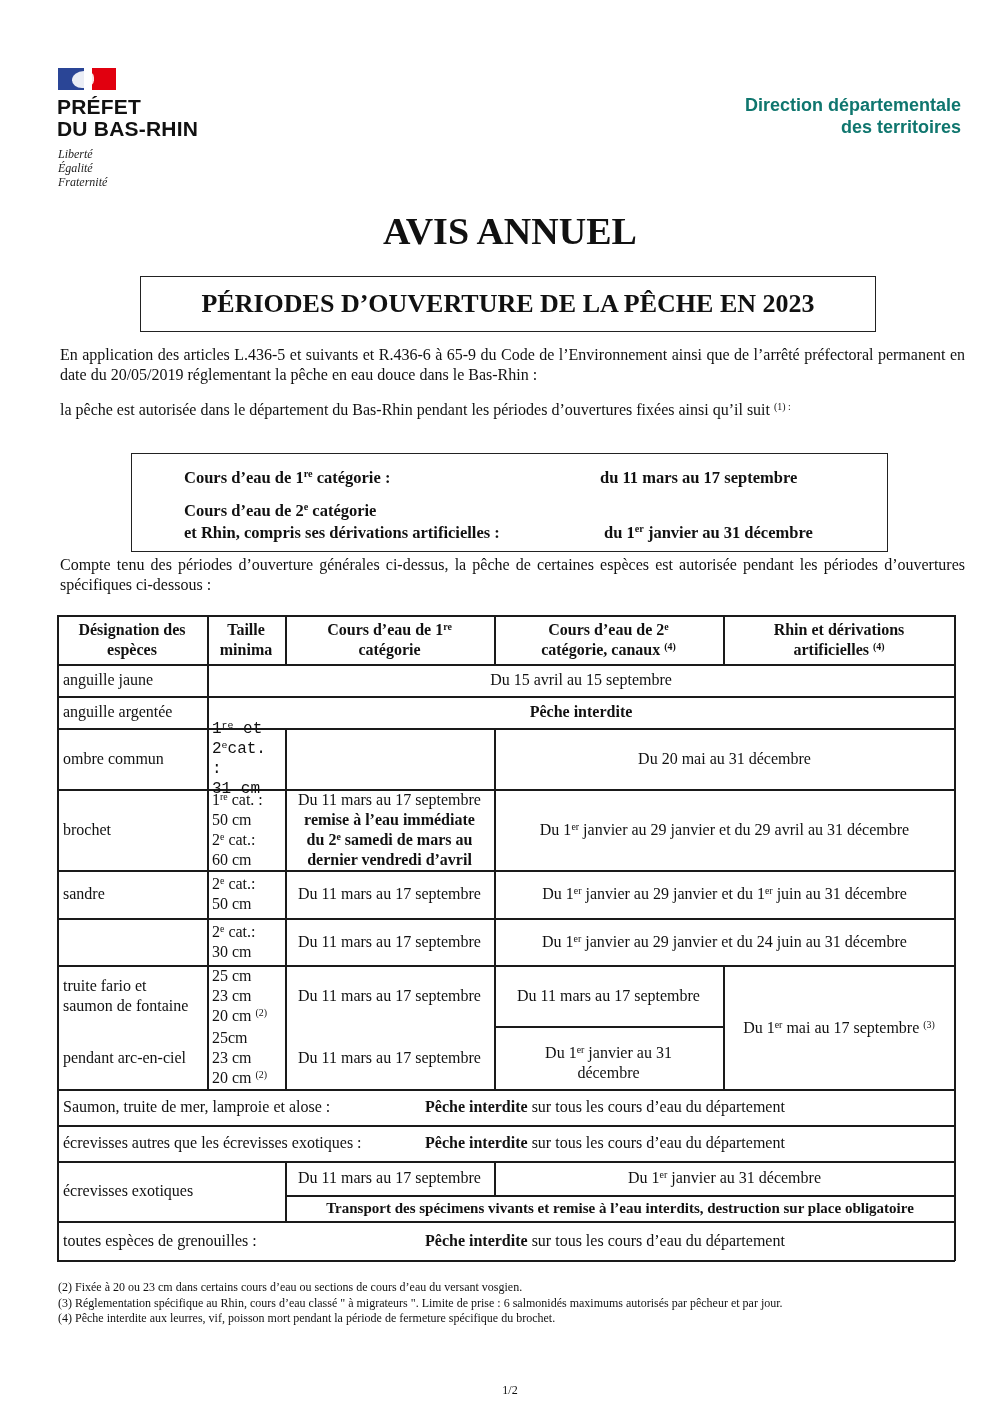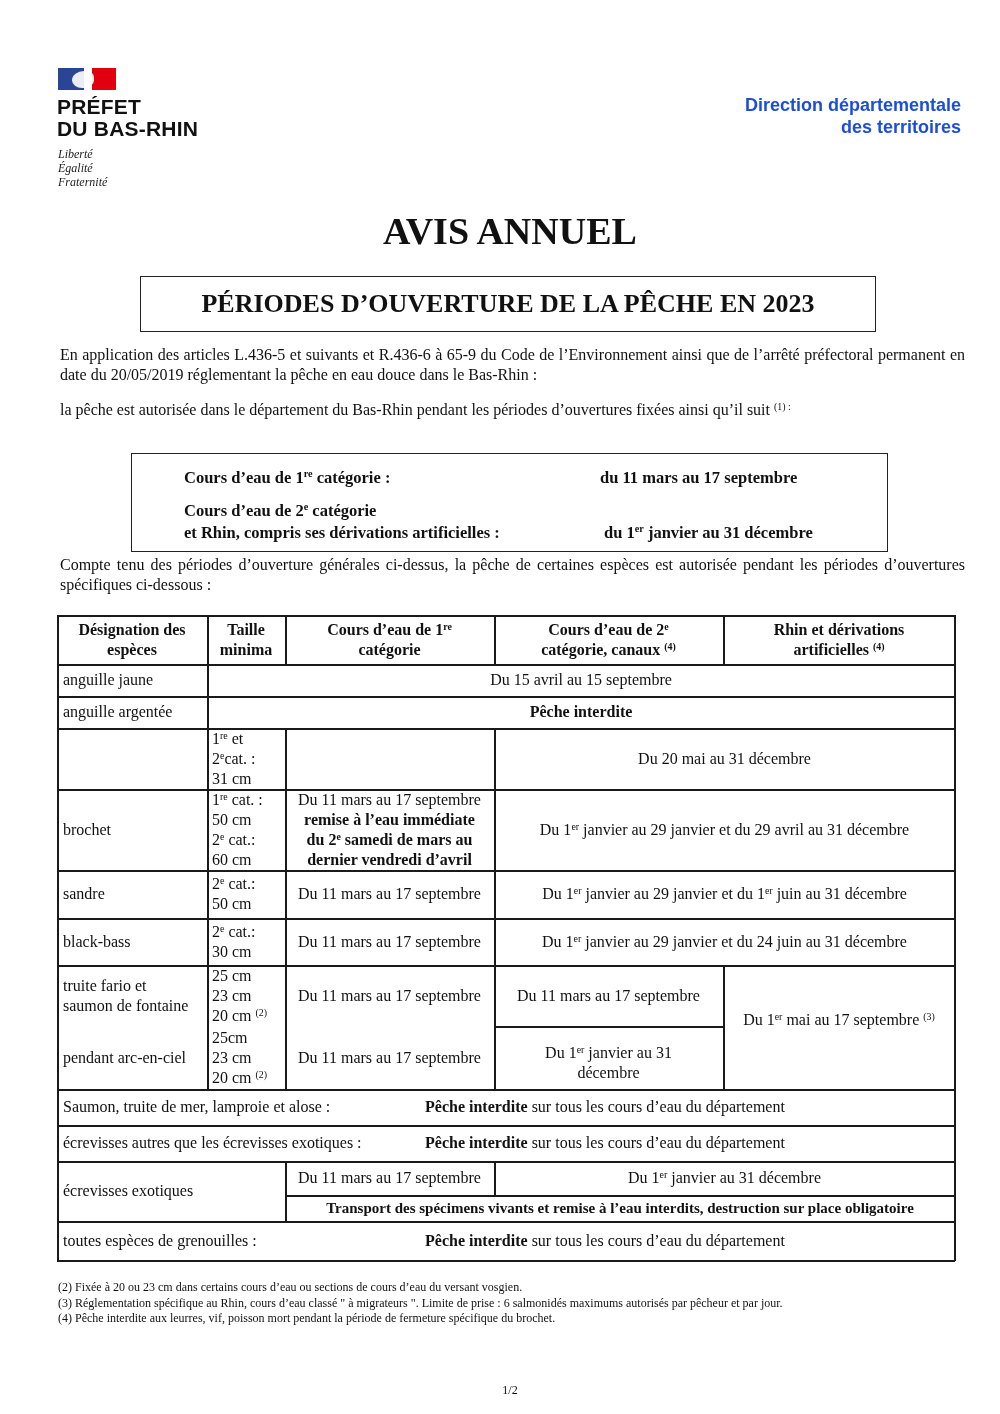--- a/index.html
+++ b/index.html
@@ -8,21 +8,21 @@
   sup { font-size: 62%; line-height: 0; vertical-align: 0.55em; }
 
   
   .flag { left: 58px; top: 68px; width: 58px; height: 22px; }
   .flag .blue { position:absolute; left:0; top:0; width:26px; height:22px; background:#2a4596; }
   .flag .white { position:absolute; left:26px; top:0; width:8px; height:22px; background:#fff; }
   .flag .red { position:absolute; left:34px; top:0; width:24px; height:22px; background:#e1000f; }
   .flag .mark { position:absolute; left:14px; top:3px; width:22px; height:17px; border-radius: 60% 40% 50% 50%; background:#fff; opacity:0.9; }
   .prefet { left: 57px; top: 96px; font-family: "Liberation Sans", sans-serif; font-weight: bold; font-size: 21px; line-height: 22px; letter-spacing: 0.2px; color:#111; }
   .devise { left: 58px; top: 147px; font-family: "Liberation Serif", serif; font-style: italic; font-size: 12px; line-height: 14px; color:#222; }
-  .direction { right: 39px; top: 94px; text-align: right; font-family: "Liberation Sans", sans-serif; font-weight: bold; font-size: 18px; line-height: 22px; color:#1d4ed8; }
+  .direction { right: 39px; top: 94px; text-align: right; font-family: "Liberation Sans", sans-serif; font-weight: bold; font-size: 18px; line-height: 22px; color:#0f766e; }
 
   .title { left: 0; width: 1020px; top: 209px; text-align: center; font-weight: bold; font-size: 38px; }
   .subtitle-box { left: 140px; top: 276px; width: 736px; height: 56px; border: 1.5px solid #222; box-sizing: border-box; display:flex; align-items:center; justify-content:center; font-weight: bold; font-size: 26px; }
 
   .intro { left: 60px; top: 345px; width: 905px; font-size: 16px; line-height: 20px; text-align: justify; }
   .intro2 { left: 60px; top: 400px; width: 905px; font-size: 16px; line-height: 20px; }
 
   .gen-box { left: 131px; top: 441px; width: 757px; height: 99px; border: 1.5px solid #222; box-sizing: border-box; margin-top: 12px; }
   .gen-box .lbl { position:absolute; left: 52px; font-weight: bold; font-size: 16.5px; line-height: 21px; }
   .gen-box .val { position:absolute; font-weight: bold; font-size: 16.5px; line-height: 21px; }
@@ -146,21 +146,22 @@
         <div><span>artificielles</span> <sup>(4)</sup></div>
       </div>
   </div>
 
   <div class="cell l" style="left:0;top:49px;width:150px;height:32px;">anguille jaune</div>
   <div class="cell c" style="left:150px;top:49px;width:748px;height:32px;">Du 15 avril au 15 septembre</div>
 
   <div class="cell l" style="left:0;top:81px;width:150px;height:32px;">anguille argentée</div>
   <div class="cell c b" style="left:150px;top:81px;width:748px;height:32px;">Pêche interdite</div>
 
-  <div class="cell size" style="left:150px;top:113px;width:78px;height:61px;">
+  <div class="cell l" style="left:0;top:113px;width:150px;height:61px;">ombre commun</div>
+  <div class="cell size" style="left:150px;top:113px;width:78px;height:61px;font-family:Liberation Mono, monospace;">
     <div>
         <div>1<sup>re</sup> et</div>
         <div>2<sup>e</sup>cat. :</div>
         <div>31 cm</div>
       </div>
   </div>
   <div class="cell c" style="left:437px;top:113px;width:461px;height:61px;">Du 20 mai au 31 décembre</div>
 
   <div class="cell l" style="left:0;top:174px;width:150px;height:81px;">brochet</div>
   <div class="cell size" style="left:150px;top:174px;width:78px;height:81px;">
@@ -188,21 +189,20 @@
     <div>
         <div>2<sup>e</sup> cat.:</div>
         <div>50 cm</div>
       </div>
   </div>
   <div class="cell c" style="left:228px;top:255px;width:209px;height:48px;">Du 11 mars au 17 septembre</div>
   <div class="cell c" style="left:437px;top:255px;width:461px;height:48px;">
     <span>Du 1<sup>er</sup> janvier au 29 janvier et du 1<sup>er</sup> juin au 31 décembre</span>
   </div>
 
-  <div class="cell l" style="left:0;top:303px;width:150px;height:47px;">black-bass</div>
   <div class="cell size" style="left:150px;top:303px;width:78px;height:47px;">
     <div>
         <div>2<sup>e</sup> cat.:</div>
         <div>30 cm</div>
       </div>
   </div>
   <div class="cell c" style="left:228px;top:303px;width:209px;height:47px;">Du 11 mars au 17 septembre</div>
   <div class="cell c" style="left:437px;top:303px;width:461px;height:47px;">
     <span>Du 1<sup>er</sup> janvier au 29 janvier et du 24 juin au 31 décembre</span>
   </div>
@@ -232,21 +232,21 @@
       </div>
   </div>
   <div class="cell c" style="left:228px;top:411px;width:209px;height:63px;">Du 11 mars au 17 septembre</div>
   <div class="cell c" style="left:437px;top:411px;width:229px;height:73px;">
     <div>
         <div>Du 1<sup>er</sup> janvier au 31</div>
         <div>décembre</div>
       </div>
   </div>
 
-  <div class="cell c" style="left:666px;top:356px;width:232px;height:98px;">
+  <div class="cell c" style="left:666px;top:364px;width:232px;height:98px;">
     <span>Du 1<sup>er</sup> mai au 17 septembre <sup>(3)</sup></span>
   </div>
 
   <div class="cell l" style="left:0;top:474px;width:360px;height:36px;">Saumon, truite de mer, lamproie et alose :</div>
   <div class="cell" style="left:368px;top:474px;width:530px;height:36px;">
     <span><b>Pêche interdite</b><span> sur tous les cours d’eau du département</span></span>
   </div>
 
   <div class="cell l" style="left:0;top:510px;width:360px;height:36px;">écrevisses autres que les écrevisses exotiques :</div>
   <div class="cell" style="left:368px;top:510px;width:530px;height:36px;">

